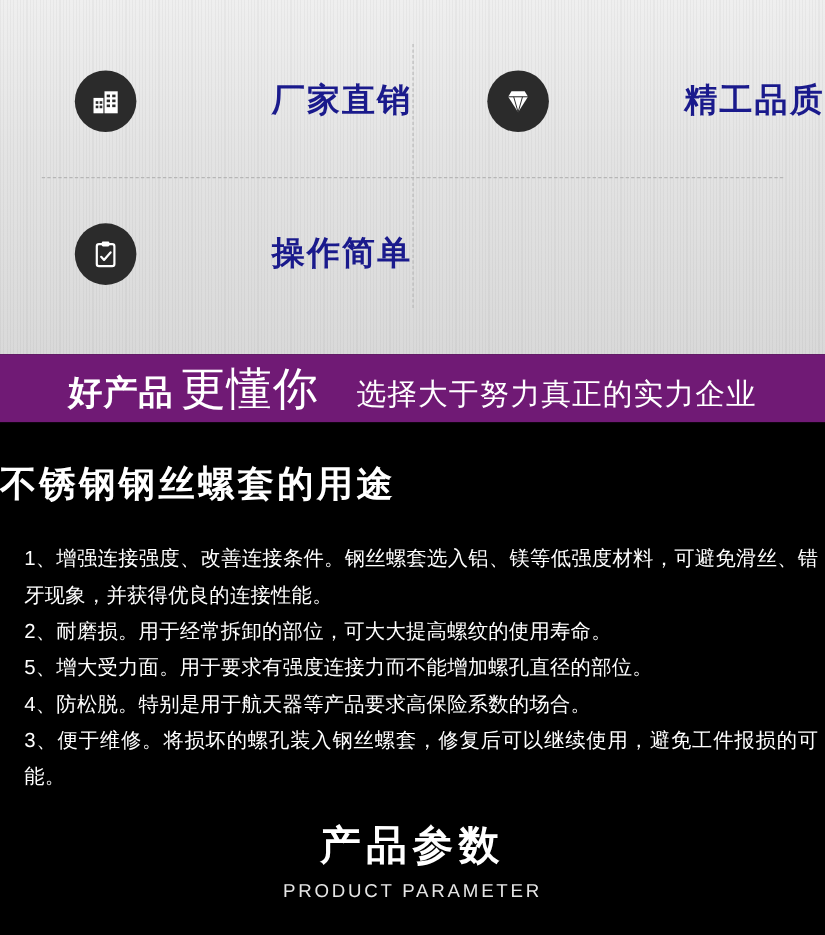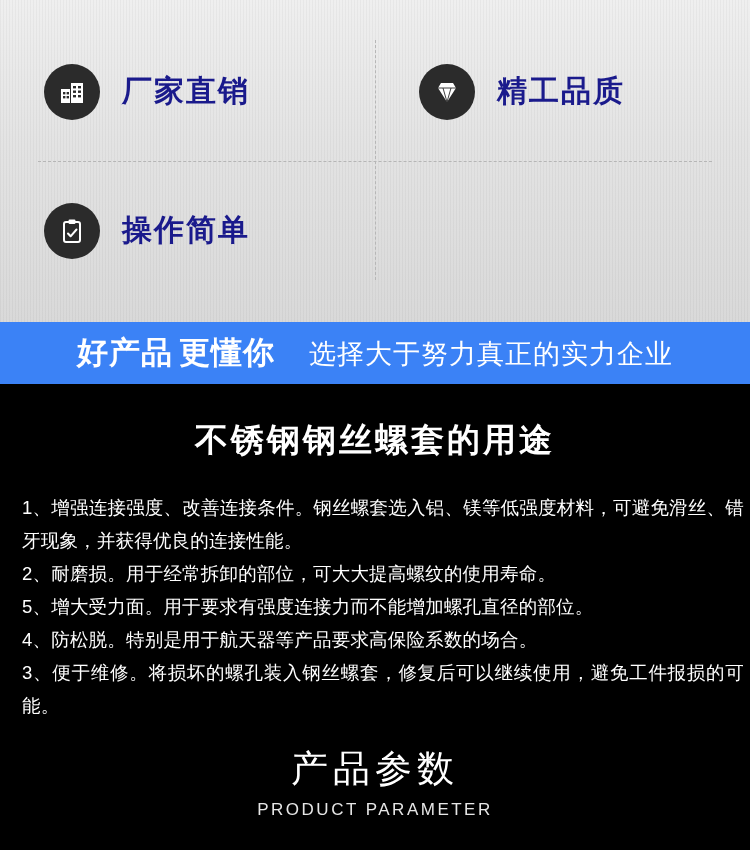--- a/index.html
+++ b/index.html
@@ -31,22 +31,22 @@
     left: 0;
     width: 750px;
     height: 278px;
     display: grid;
     grid-template-columns: 1fr 1fr;
     grid-template-rows: 1fr 1fr;
   }
   .feature {
     display: flex;
     align-items: center;
-    justify-content: flex-start;
-    padding-left: 44px;
+    justify-content: space-between;
+    padding-left: 68px;
     gap: 22px;
   }
   .feature-icon {
     width: 56px;
     height: 56px;
     border-radius: 50%;
     background: #2b2b2b;
     display: flex;
     align-items: center;
     justify-content: center;
@@ -76,61 +76,60 @@
     width: 674px;
     height: 0;
     border-top: 1px dashed #b6b6b6;
   }
 
   
   .banner {
     position: relative;
     width: 750px;
     height: 62px;
-    background: #3b82f6;
+    background: #701a75;
     display: flex;
     align-items: center;
     justify-content: center;
     gap: 0;
   }
   .banner-inner {
     display: flex;
     align-items: baseline;
     gap: 6px;
   }
   .banner-a {
     color: #ffffff;
     font-size: 31px;
     font-weight: bold;
     letter-spacing: 1px;
   }
   .banner-b {
     color: #ffffff;
-    font-size: 31px;
-    font-weight: bold;
+    font-size: 41px;
+    font-weight: normal;
     letter-spacing: 1px;
   }
   .banner-c {
     color: #ffffff;
     font-size: 27px;
     font-weight: normal;
     letter-spacing: 1px;
     margin-left: 28px;
   }
 
   
   .dark {
     position: relative;
     width: 750px;
     height: 466px;
     background: #000000;
     padding-top: 34px;
   }
   .usage-title {
-    text-align: center;
     color: #ffffff;
     font-size: 33px;
     font-weight: bold;
     letter-spacing: 3px;
   }
   .usage-list {
     margin-top: 28px;
     padding: 0 6px 0 22px;
     color: #ffffff;
   }
@@ -142,21 +141,21 @@
   }
 
   
   .param {
     margin-top: 22px;
     text-align: center;
   }
   .param-cn {
     color: #ffffff;
     font-size: 37px;
-    font-weight: normal;
+    font-weight: bold;
     letter-spacing: 5px;
     text-align: center;
   }
   .param-en {
     margin-top: 6px;
     color: #e6e6e6;
     font-size: 17px;
     letter-spacing: 2.5px;
   }
 </style>

